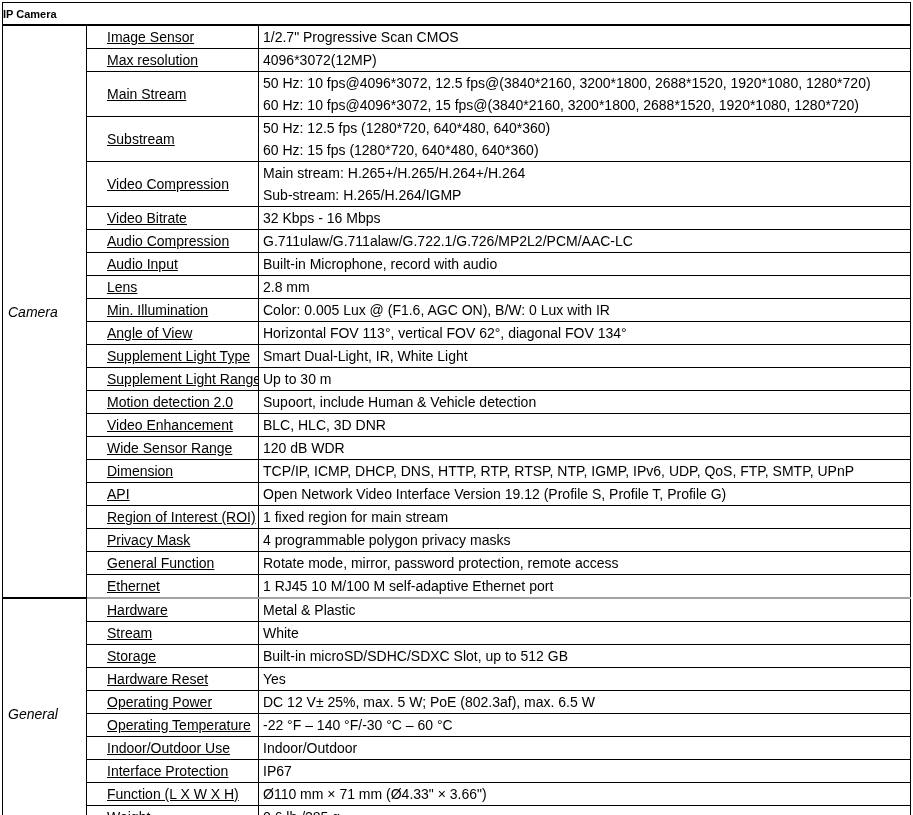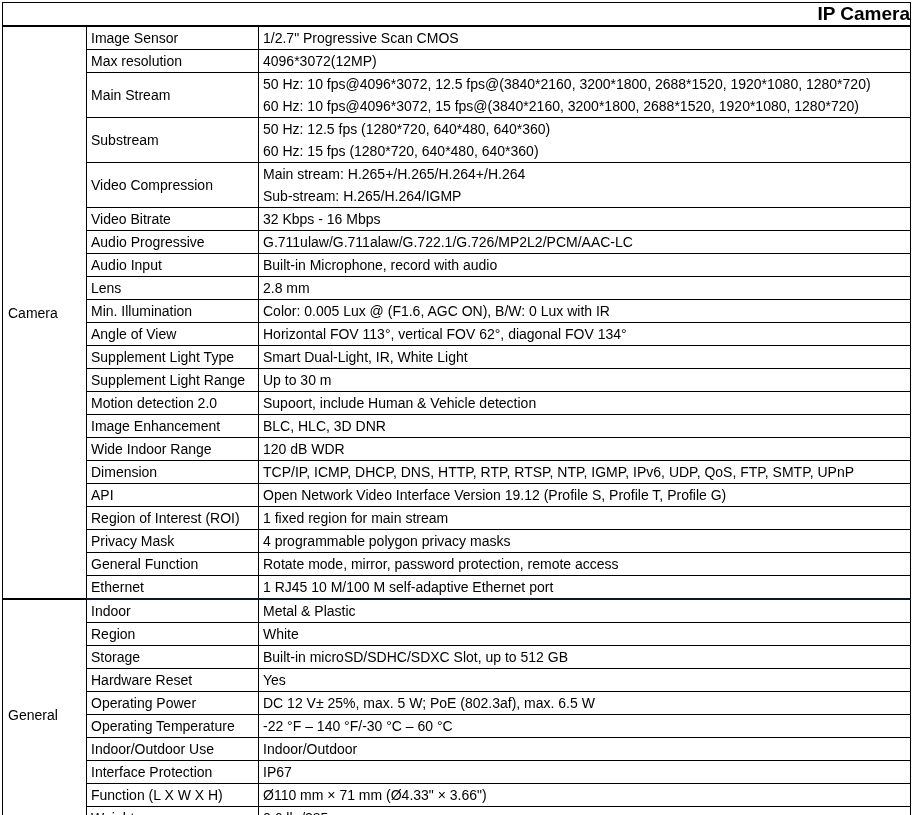--- a/index.html
+++ b/index.html
@@ -25,50 +25,52 @@
   }
   .spec-table th,
   .spec-table td {
     border: 1px solid #000;
     font-size: 14px;
     padding: 0;
     overflow: hidden;
   }
   .spec-table th.title-cell {
     height: 21px;
-    font-size: 19px;
+    font-size: 11px;
     font-weight: bold;
-    text-align: right;
+    text-align: left;
     border-bottom: 2px solid #000;
   }
   td.group-cell {
     vertical-align: middle;
     text-align: left;
     padding-left: 5px;
     white-space: nowrap;
+    font-style: italic;
   }
   td.group-camera { border-bottom: 2px solid #000; }
   td.label-cell {
     height: 22px;
     line-height: 22px;
-    padding-left: 4px;
+    padding-left: 20px;
     white-space: nowrap;
     vertical-align: middle;
+    text-decoration: underline;
   }
   td.value-cell {
     padding-left: 4px;
     vertical-align: middle;
   }
   .value-line {
     height: 22px;
     line-height: 22px;
     white-space: nowrap;
   }
   tr.section-end td.label-cell,
-  tr.section-end td.value-cell { border-bottom: 2px solid #0f172a; }
+  tr.section-end td.value-cell { border-bottom: 2px solid #a3a3a3; }
 </style>
 </head>
 <body>
 
 <div class="page">
   <table class="spec-table">
     <colgroup>
       <col style="width:84px">
       <col style="width:172px">
       <col>
@@ -113,21 +115,21 @@
             <div class="value-line">Sub-stream: H.265/H.264/IGMP</div>
           </td>
         </tr>
         <tr>
           <td class="label-cell">Video Bitrate</td>
           <td class="value-cell">
             <div class="value-line">32 Kbps - 16 Mbps</div>
           </td>
         </tr>
         <tr>
-          <td class="label-cell">Audio Progressive</td>
+          <td class="label-cell">Audio Compression</td>
           <td class="value-cell">
             <div class="value-line">G.711ulaw/G.711alaw/G.722.1/G.726/MP2L2/PCM/AAC-LC</div>
           </td>
         </tr>
         <tr>
           <td class="label-cell">Audio Input</td>
           <td class="value-cell">
             <div class="value-line">Built-in Microphone, record with audio</div>
           </td>
         </tr>
@@ -161,27 +163,27 @@
             <div class="value-line">Up to 30 m</div>
           </td>
         </tr>
         <tr>
           <td class="label-cell">Motion detection 2.0</td>
           <td class="value-cell">
             <div class="value-line">Supoort, include Human &amp; Vehicle detection</div>
           </td>
         </tr>
         <tr>
-          <td class="label-cell">Image Enhancement</td>
+          <td class="label-cell">Video Enhancement</td>
           <td class="value-cell">
             <div class="value-line">BLC, HLC, 3D DNR</div>
           </td>
         </tr>
         <tr>
-          <td class="label-cell">Wide Indoor Range</td>
+          <td class="label-cell">Wide Sensor Range</td>
           <td class="value-cell">
             <div class="value-line">120 dB WDR</div>
           </td>
         </tr>
         <tr>
           <td class="label-cell">Dimension</td>
           <td class="value-cell">
             <div class="value-line">TCP/IP, ICMP, DHCP, DNS, HTTP, RTP, RTSP, NTP, IGMP, IPv6, UDP, QoS, FTP, SMTP, UPnP</div>
           </td>
         </tr>
@@ -210,27 +212,27 @@
           </td>
         </tr>
         <tr class="section-end">
           <td class="label-cell">Ethernet</td>
           <td class="value-cell">
             <div class="value-line">1 RJ45 10 M/100 M self-adaptive Ethernet port</div>
           </td>
         </tr>
         <tr>
           <td class="group-cell group-general" rowspan="10">General</td>
-          <td class="label-cell">Indoor</td>
+          <td class="label-cell">Hardware</td>
           <td class="value-cell">
             <div class="value-line">Metal &amp; Plastic</div>
           </td>
         </tr>
         <tr>
-          <td class="label-cell">Region</td>
+          <td class="label-cell">Stream</td>
           <td class="value-cell">
             <div class="value-line">White</div>
           </td>
         </tr>
         <tr>
           <td class="label-cell">Storage</td>
           <td class="value-cell">
             <div class="value-line">Built-in microSD/SDHC/SDXC Slot, up to 512 GB</div>
           </td>
         </tr>

